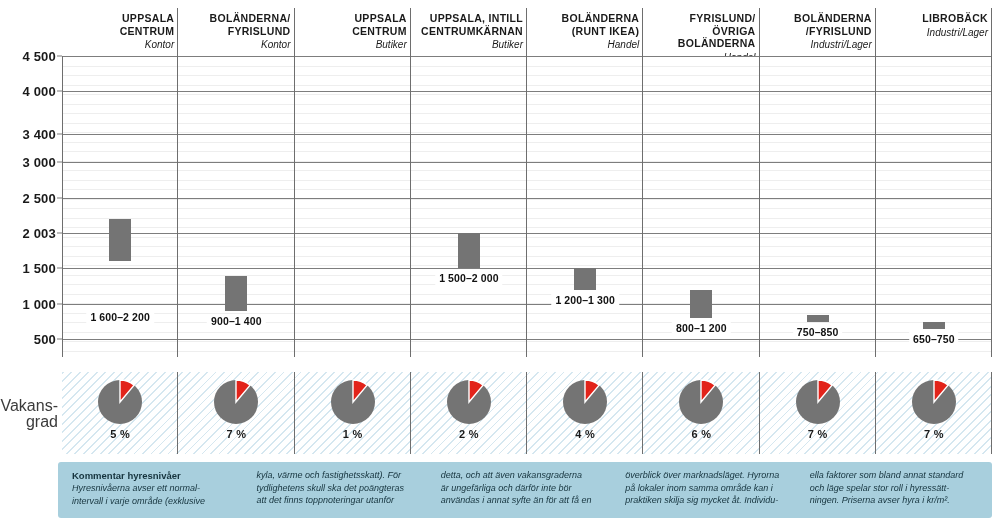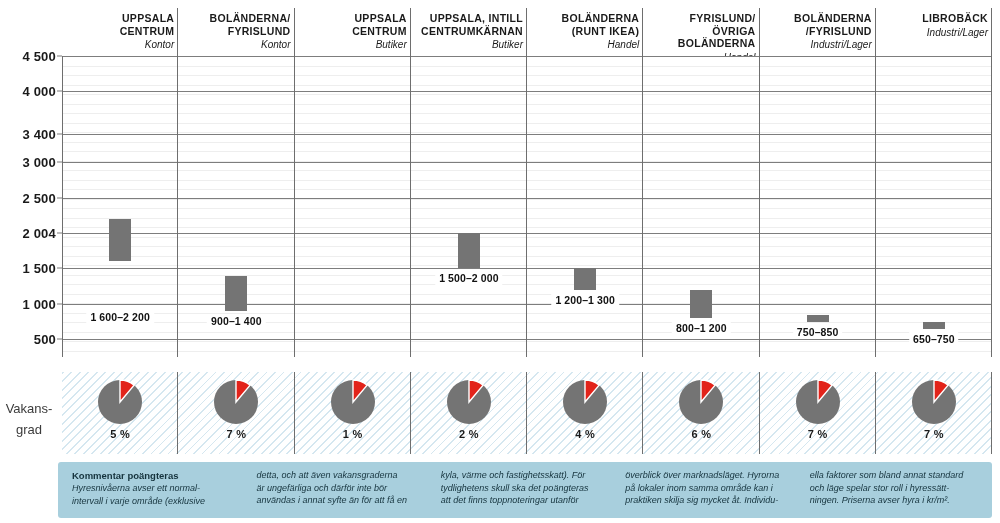--- a/index.html
+++ b/index.html
@@ -136,23 +136,23 @@
   .vpct {
     font-size: 11px;
     font-weight: bold;
     letter-spacing: 0.2px;
     margin-top: 2px;
   }
   #vac-label {
     position: absolute;
     left: 0; top: 398px;
     width: 58px;
-    text-align: center;
-    font-size: 13px;
-    line-height: 21px;
+    text-align: right;
+    font-size: 16px;
+    line-height: 16px;
     color: #3b3b3b;
   }
 
   
   #comment {
     position: absolute;
     left: 58px; top: 462px;
     width: 934px; height: 56px;
     background: #a8cfdd;
     border-radius: 3px;
@@ -227,21 +227,21 @@
       <div class="ylab" style="top: 0px;">4 500</div>
       <div class="ytickmark" style="top: 0px;"></div>
       <div class="ylab" style="top: 35.4118px;">4 000</div>
       <div class="ytickmark" style="top: 35.4118px;"></div>
       <div class="ylab" style="top: 77.9059px;">3 400</div>
       <div class="ytickmark" style="top: 77.9059px;"></div>
       <div class="ylab" style="top: 106.235px;">3 000</div>
       <div class="ytickmark" style="top: 106.235px;"></div>
       <div class="ylab" style="top: 141.647px;">2 500</div>
       <div class="ytickmark" style="top: 141.647px;"></div>
-      <div class="ylab" style="top: 177.059px;">2 004</div>
+      <div class="ylab" style="top: 177.059px;">2 003</div>
       <div class="ytickmark" style="top: 177.059px;"></div>
       <div class="ylab" style="top: 212.471px;">1 500</div>
       <div class="ytickmark" style="top: 212.471px;"></div>
       <div class="ylab" style="top: 247.882px;">1 000</div>
       <div class="ytickmark" style="top: 247.882px;"></div>
       <div class="ylab" style="top: 283.294px;">500</div>
       <div class="ytickmark" style="top: 283.294px;"></div>
     </div>
 
   <div id="plot">
@@ -380,28 +380,28 @@
       <div class="vcell">
         <svg class="pie" viewBox="0 0 48 48">
           <circle cx="24" cy="24" r="22" fill="#747474"></circle>
           <path d="M 24 24 L 24.00 2.00 A 22 22 0 0 1 38.14 7.15 Z" fill="#e2231a" stroke="#ffffff" stroke-width="1.4"></path>
         </svg>
         <div class="vpct">7 %</div>
       </div>
     </div>
 
   <div id="comment">
-    <div class="ccol"><span class="ctitle">Kommentar poängteras</span><span>Hyresnivåerna avser ett normal-
+    <div class="ccol"><span class="ctitle">Kommentar hyresnivåer</span><span>Hyresnivåerna avser ett normal-
 intervall i varje område (exklusive</span></div>
+    <div class="ccol">kyla, värme och fastighetsskatt). För
+tydlighetens skull ska det poängteras
+att det finns toppnoteringar utanför</div>
     <div class="ccol">detta, och att även vakansgraderna
 är ungefärliga och därför inte bör
 användas i annat syfte än för att få en</div>
-    <div class="ccol">kyla, värme och fastighetsskatt). För
-tydlighetens skull ska det poängteras
-att det finns toppnoteringar utanför</div>
     <div class="ccol">överblick över marknadsläget. Hyrorna
 på lokaler inom samma område kan i
 praktiken skilja sig mycket åt. Individu-</div>
     <div class="ccol">ella faktorer som bland annat standard
 och läge spelar stor roll i hyressätt-
 ningen. Priserna avser hyra i kr/m².</div>
   </div>
 
 </div>
 

